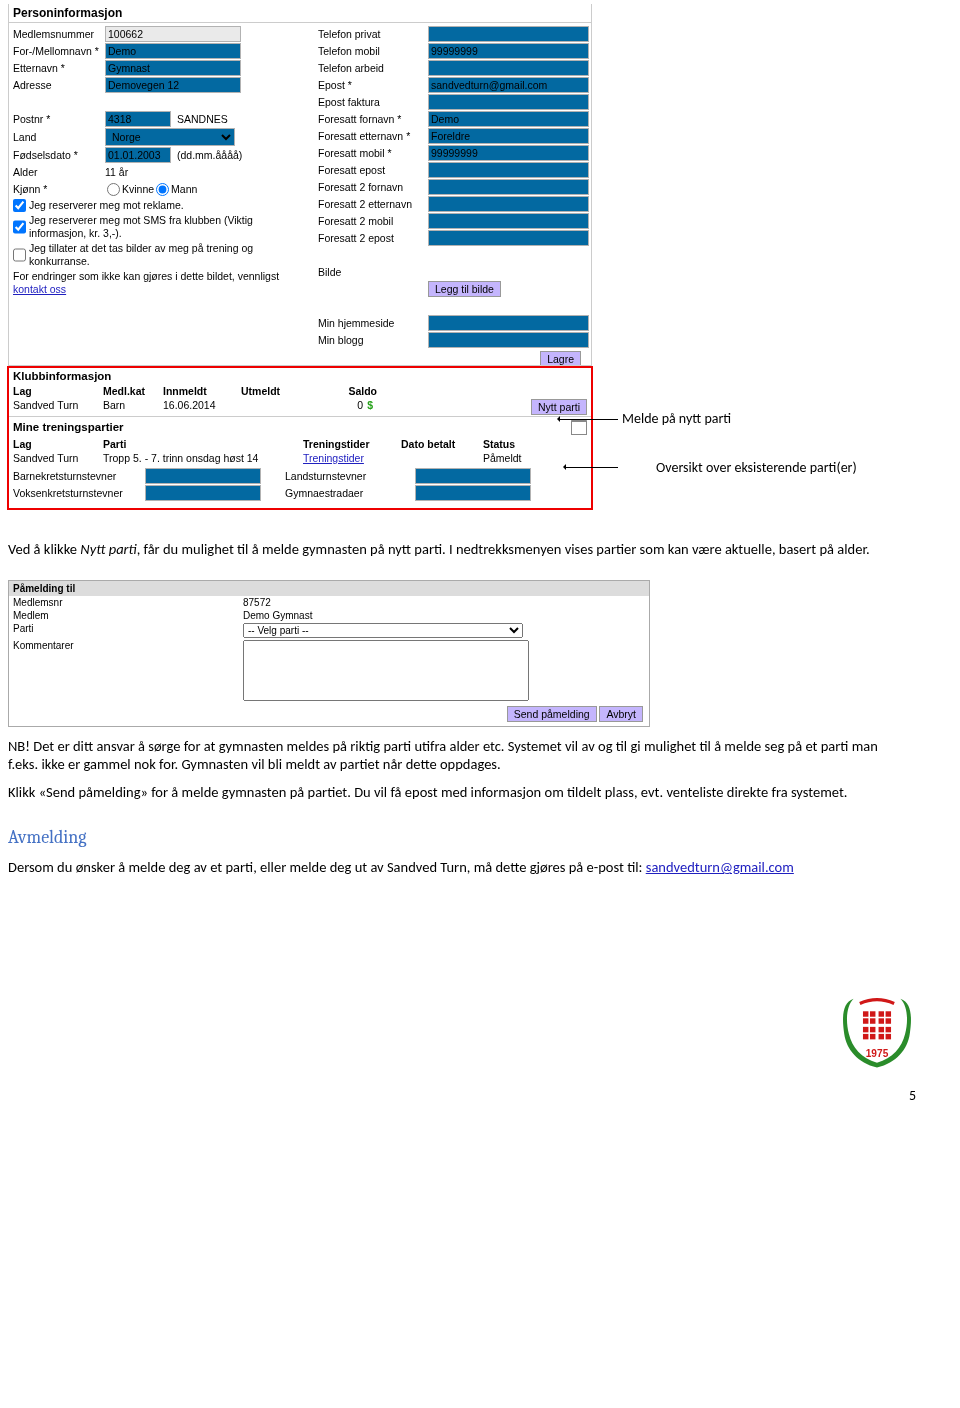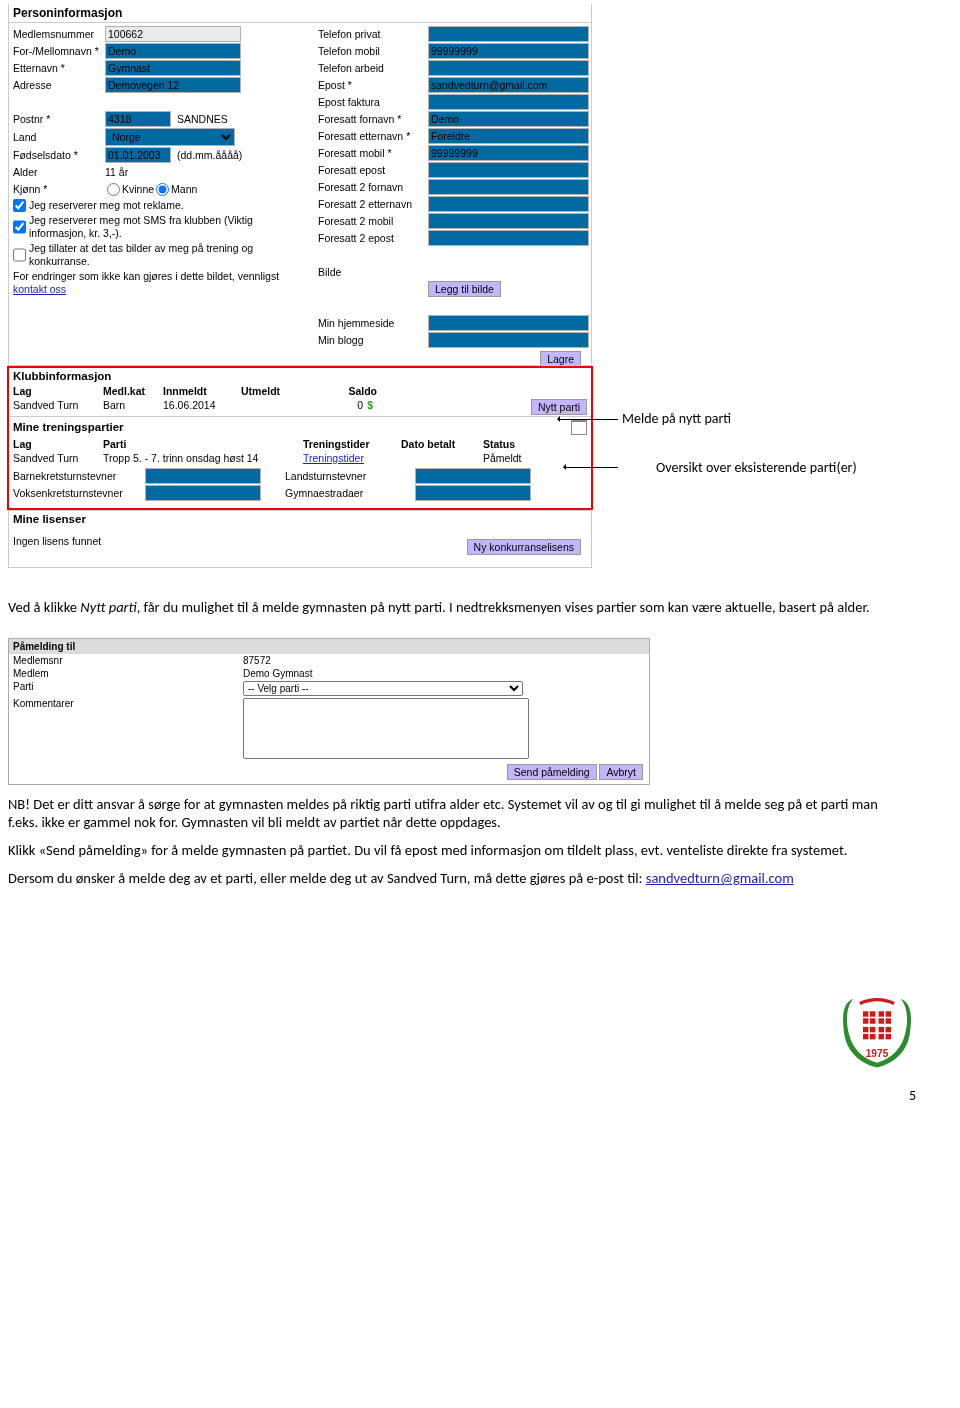--- a/index.html
+++ b/index.html
@@ -246,27 +246,20 @@
             <input class="fld" style="width: 110px;">
           </div>
         <div class="row">
             <span class="stv2">Gymnaestradaer</span>
             <input class="fld" style="width: 110px;">
           </div>
       </div>
     </div>
   </div>
 
-  <div class="form-area" style="border-top:none;">
-    <div class="sub-head">Mine lisenser</div>
-    <div style="padding:8px 4px 2px 4px; min-height:30px;">
-      <span>Ingen lisens funnet</span>
-      <button class="btn right-btn">Ny konkurranselisens</button>
-    </div>
-  </div>
 
   <div class="arrow" style="left:560px; top:419px; width:58px;"></div>
   <div class="annot" style="left:622px; top:410px;">Melde på nytt parti</div>
   <div class="arrow" style="left:566px; top:467px; width:52px;"></div>
   <div class="annot" style="left:656px; top:459px;">Oversikt over eksisterende parti(er)</div>
 
   <div class="body-text" style="margin-top:30px;">
     <span>Ved å klikke </span><em>Nytt parti</em><span>, får du mulighet til å melde gymnasten på nytt parti. I nedtrekksmenyen vises partier som kan være aktuelle, basert på alder.</span>
   </div>
 
@@ -290,20 +283,21 @@
       </div>
     <div class="dfoot">
       <button class="btn">Send påmelding</button>
       <button class="btn">Avbryt</button>
     </div>
   </div>
 
   <div class="body-text">NB! Det er ditt ansvar å sørge for at gymnasten meldes på riktig parti utifra alder etc. Systemet vil av og til gi mulighet til å melde seg på et parti man f.eks. ikke er gammel nok for. Gymnasten vil bli meldt av partiet når dette oppdages.</div>
   <div class="body-text">Klikk «Send påmelding» for å melde gymnasten på partiet. Du vil få epost med informasjon om tildelt plass, evt. venteliste direkte fra systemet.</div>
 
+  <div class="h2">Avmelding</div>
   <div class="body-text">
     <span>Dersom du ønsker å melde deg av et parti, eller melde deg ut av Sandved Turn, må dette gjøres på e-post til: </span><a class="link">sandvedturn@gmail.com</a>
   </div>
 
   <div class="logo">
     <svg viewBox="0 0 100 100">
       <path d="M20 10 C5 15 5 35 8 55 C11 75 25 92 50 98 C75 92 89 75 92 55 C95 35 95 15 80 10 C90 20 90 40 86 55 C82 72 70 86 50 92 C30 86 18 72 14 55 C10 40 10 20 20 10 Z" fill="#2a8c2a"></path>
       <g fill="#d01818">
         <rect x="32" y="26" width="7" height="7"></rect>
           <rect x="41" y="26" width="7" height="7"></rect>

